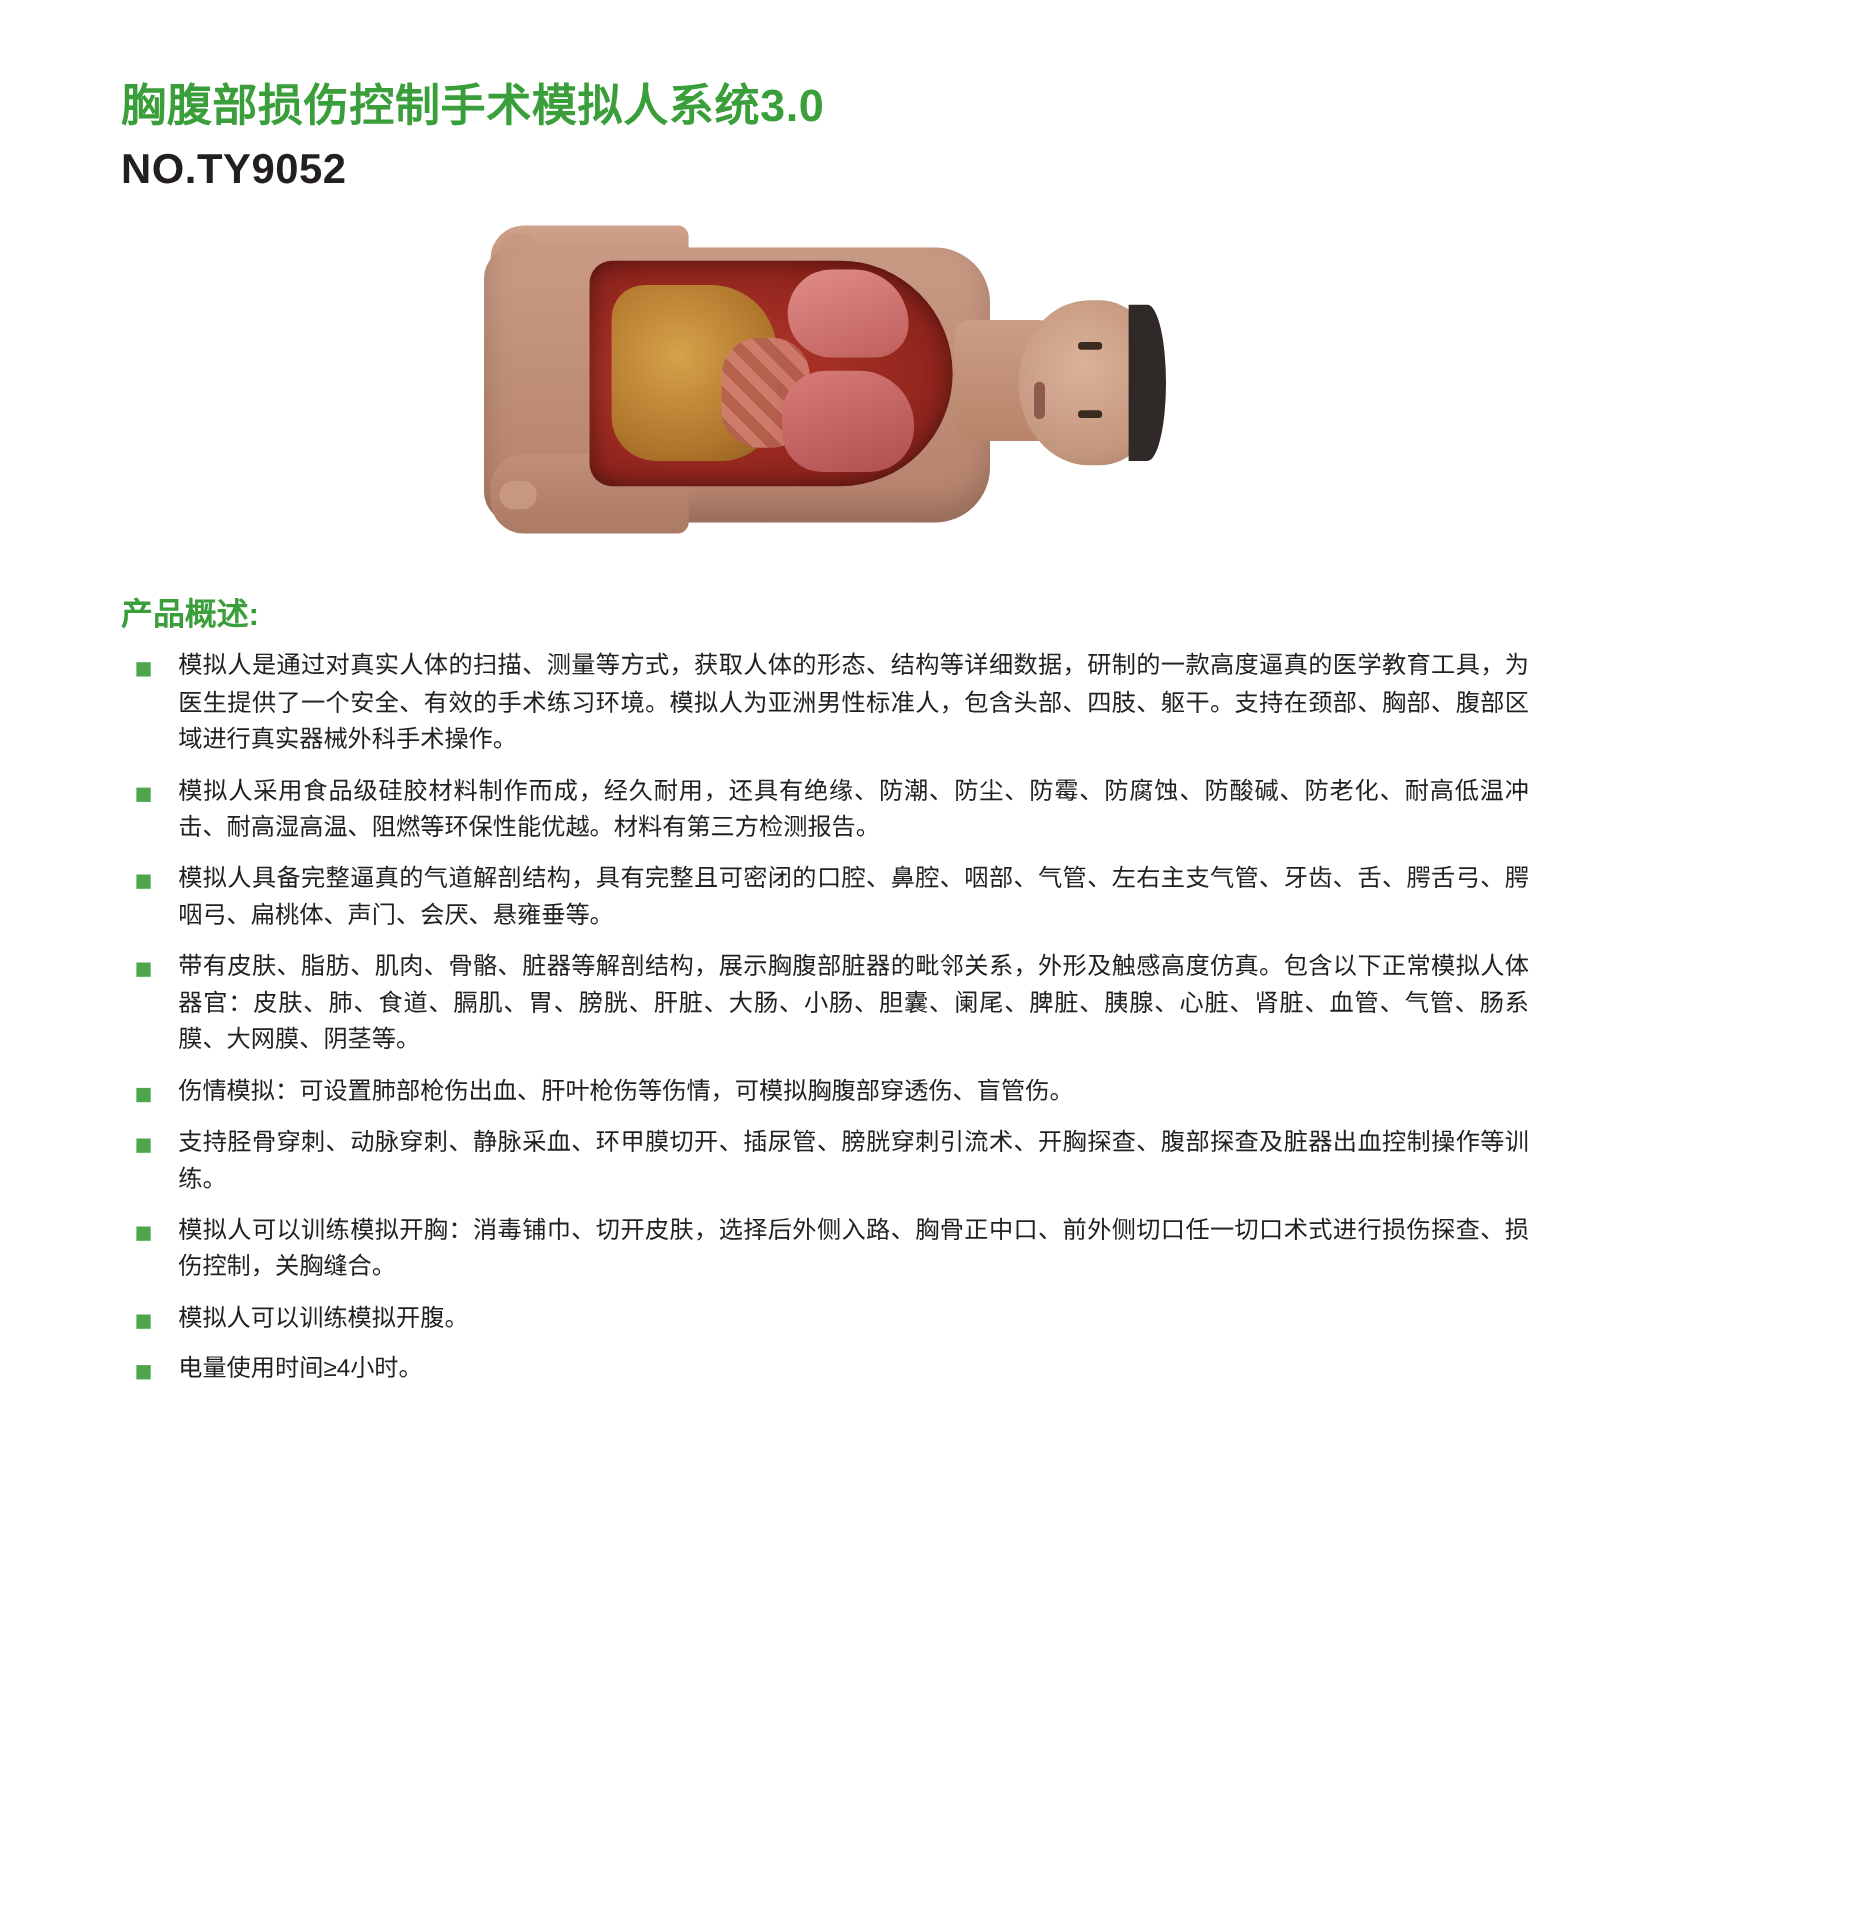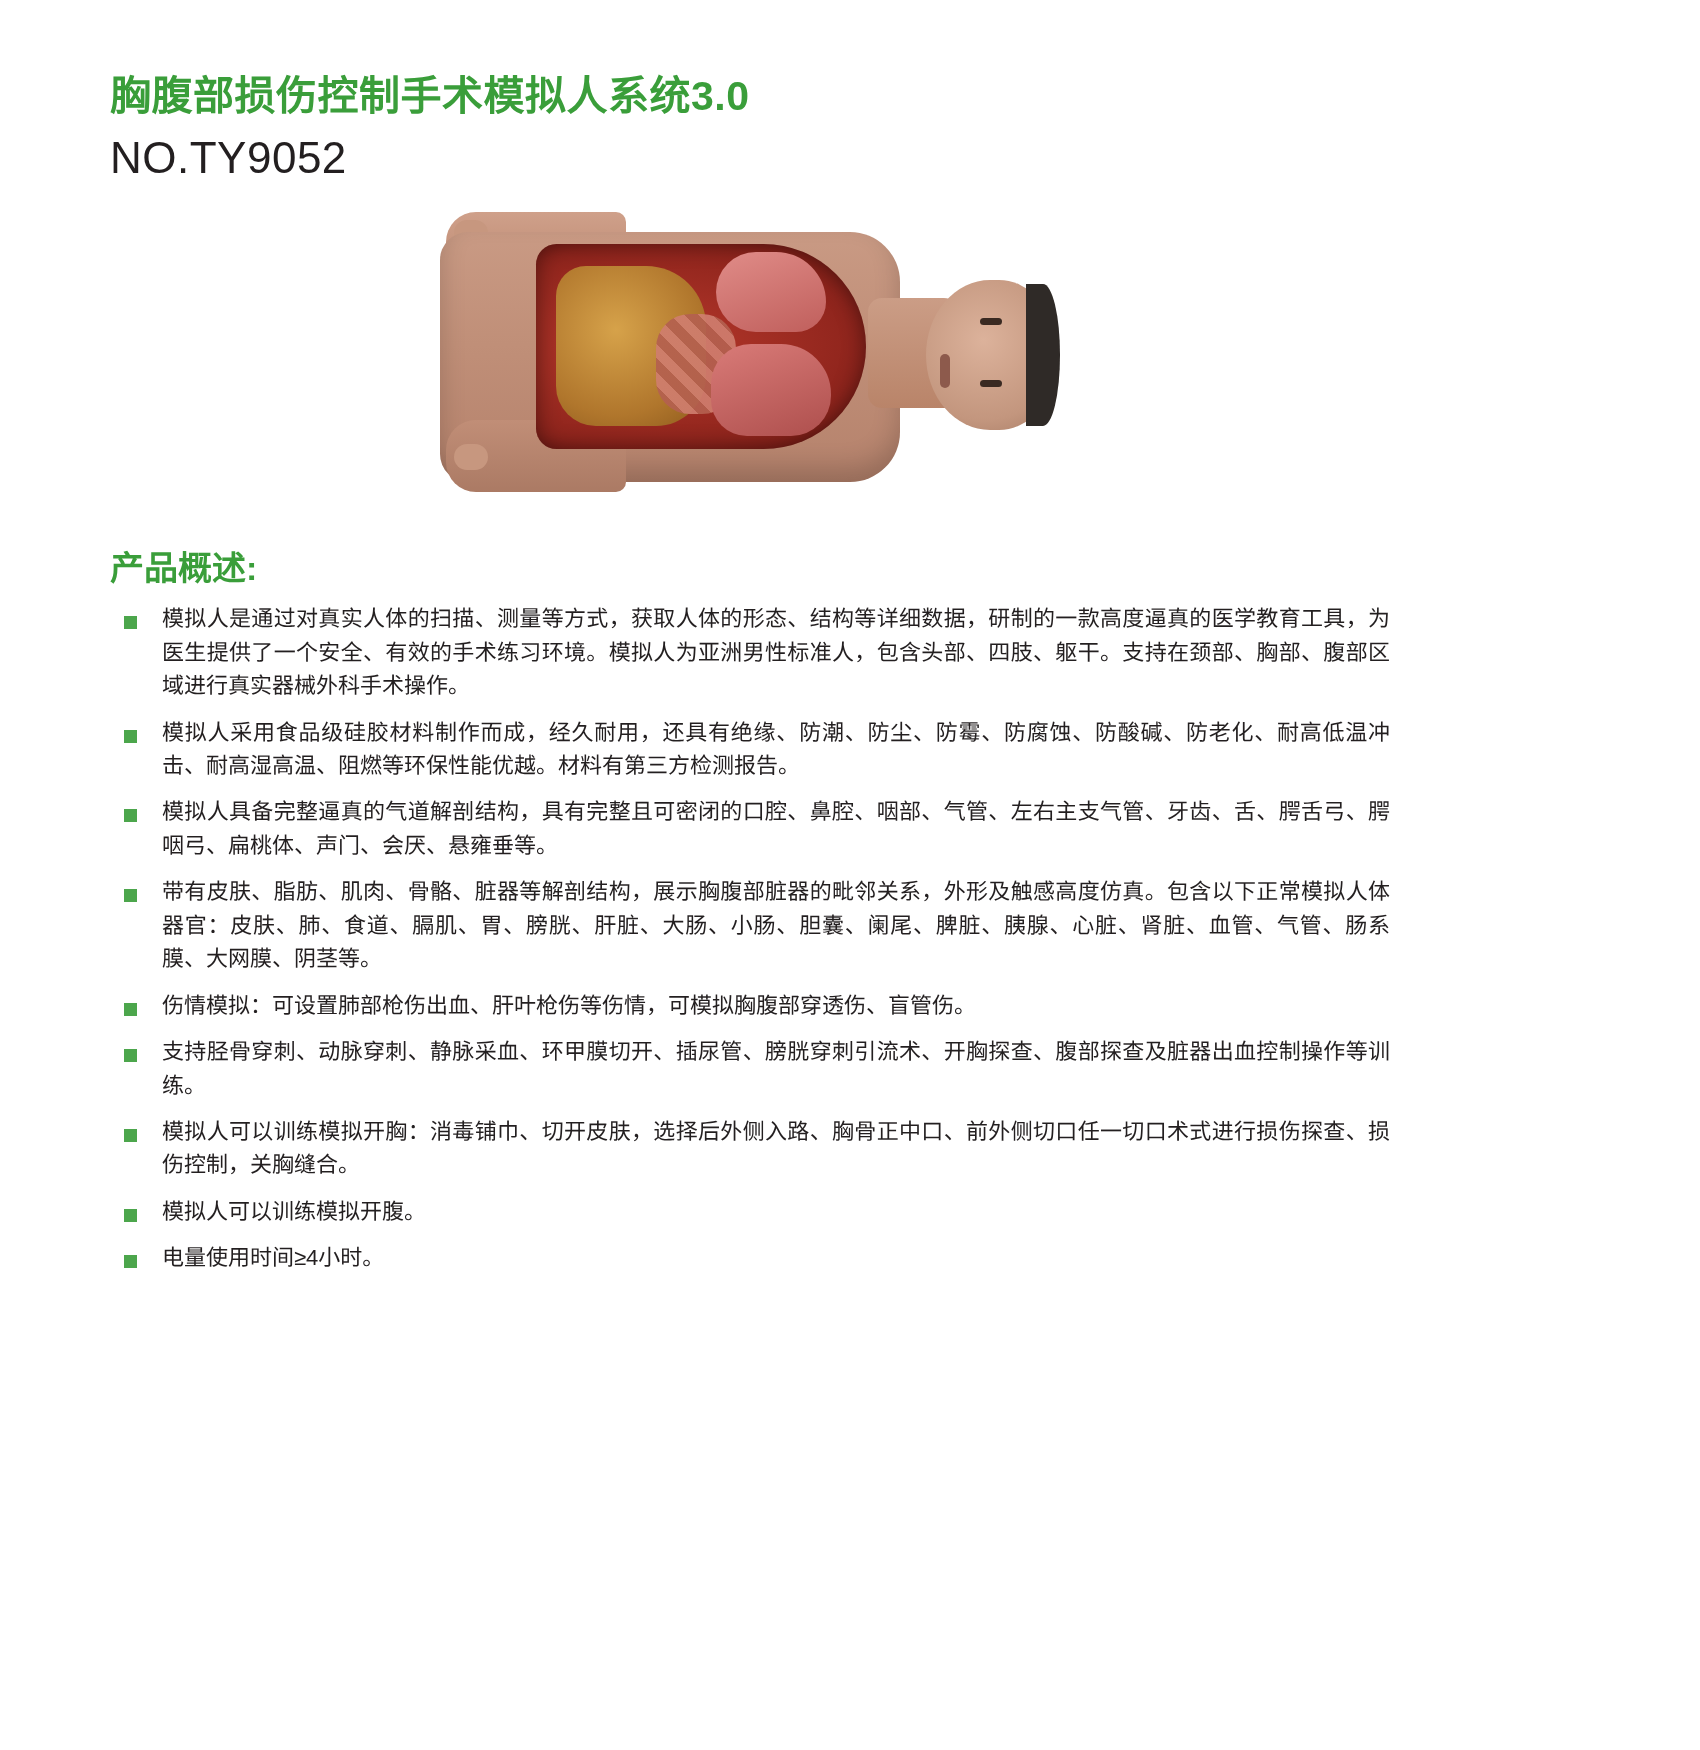--- a/index.html
+++ b/index.html
@@ -24,41 +24,41 @@
   }
   .title {
     font-size: 41px;
     font-weight: bold;
     color: #3a9e3a;
     letter-spacing: 0.5px;
     line-height: 1.3;
     margin: 0 0 10px 0;
   }
   .model-no {
-    font-size: 44px;
-    font-weight: normal;
+    font-size: 38px;
+    font-weight: bold;
     color: #231f20;
     letter-spacing: 0.5px;
     margin: 0 0 24px 0;
   }
   .hero {
     width: 100%;
     height: 300px;
     display: flex;
     align-items: center;
     justify-content: center;
     margin-bottom: 34px;
   }
   .figure-wrap {
     position: relative;
     width: 620px;
     height: 270px;
   }
   .section-heading {
-    font-size: 34px;
+    font-size: 29px;
     font-weight: bold;
     color: #3a9e3a;
     margin: 0 0 12px 0;
   }
   ul.features {
     list-style: none;
     margin: 0;
     padding: 0;
   }
   ul.features > li {

